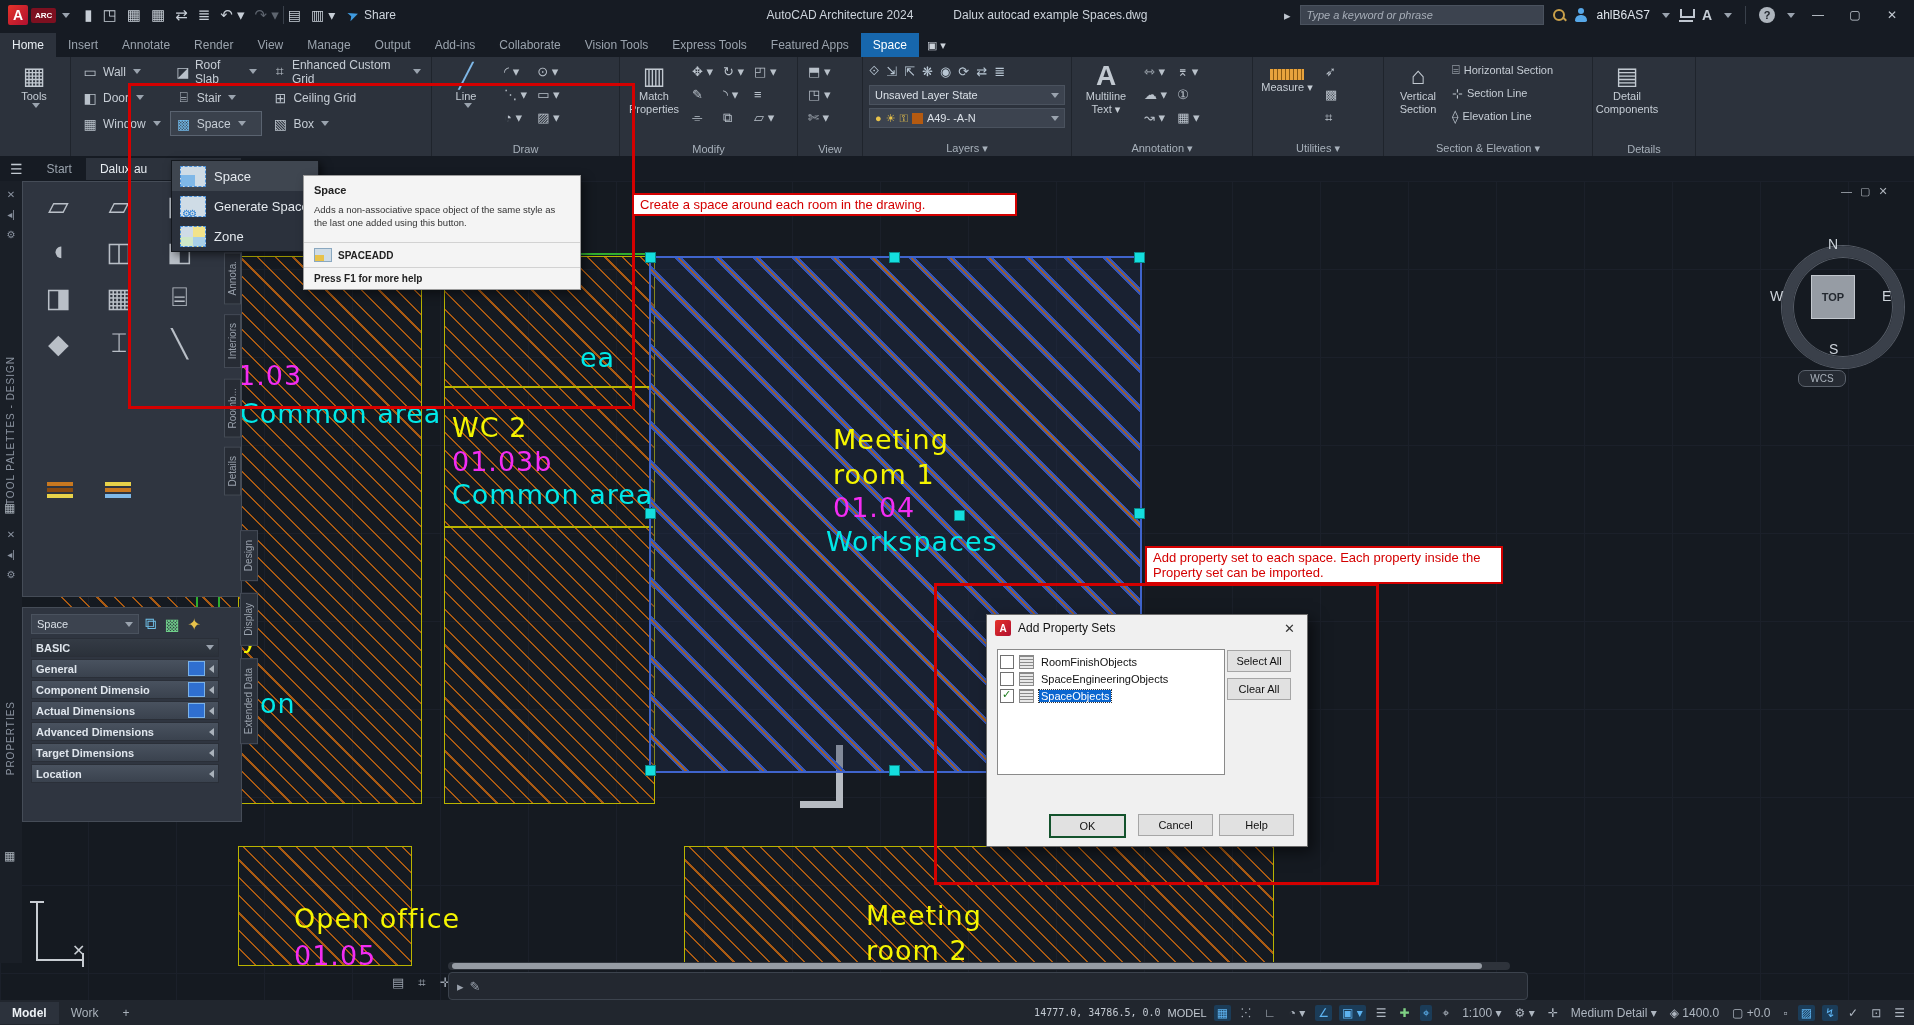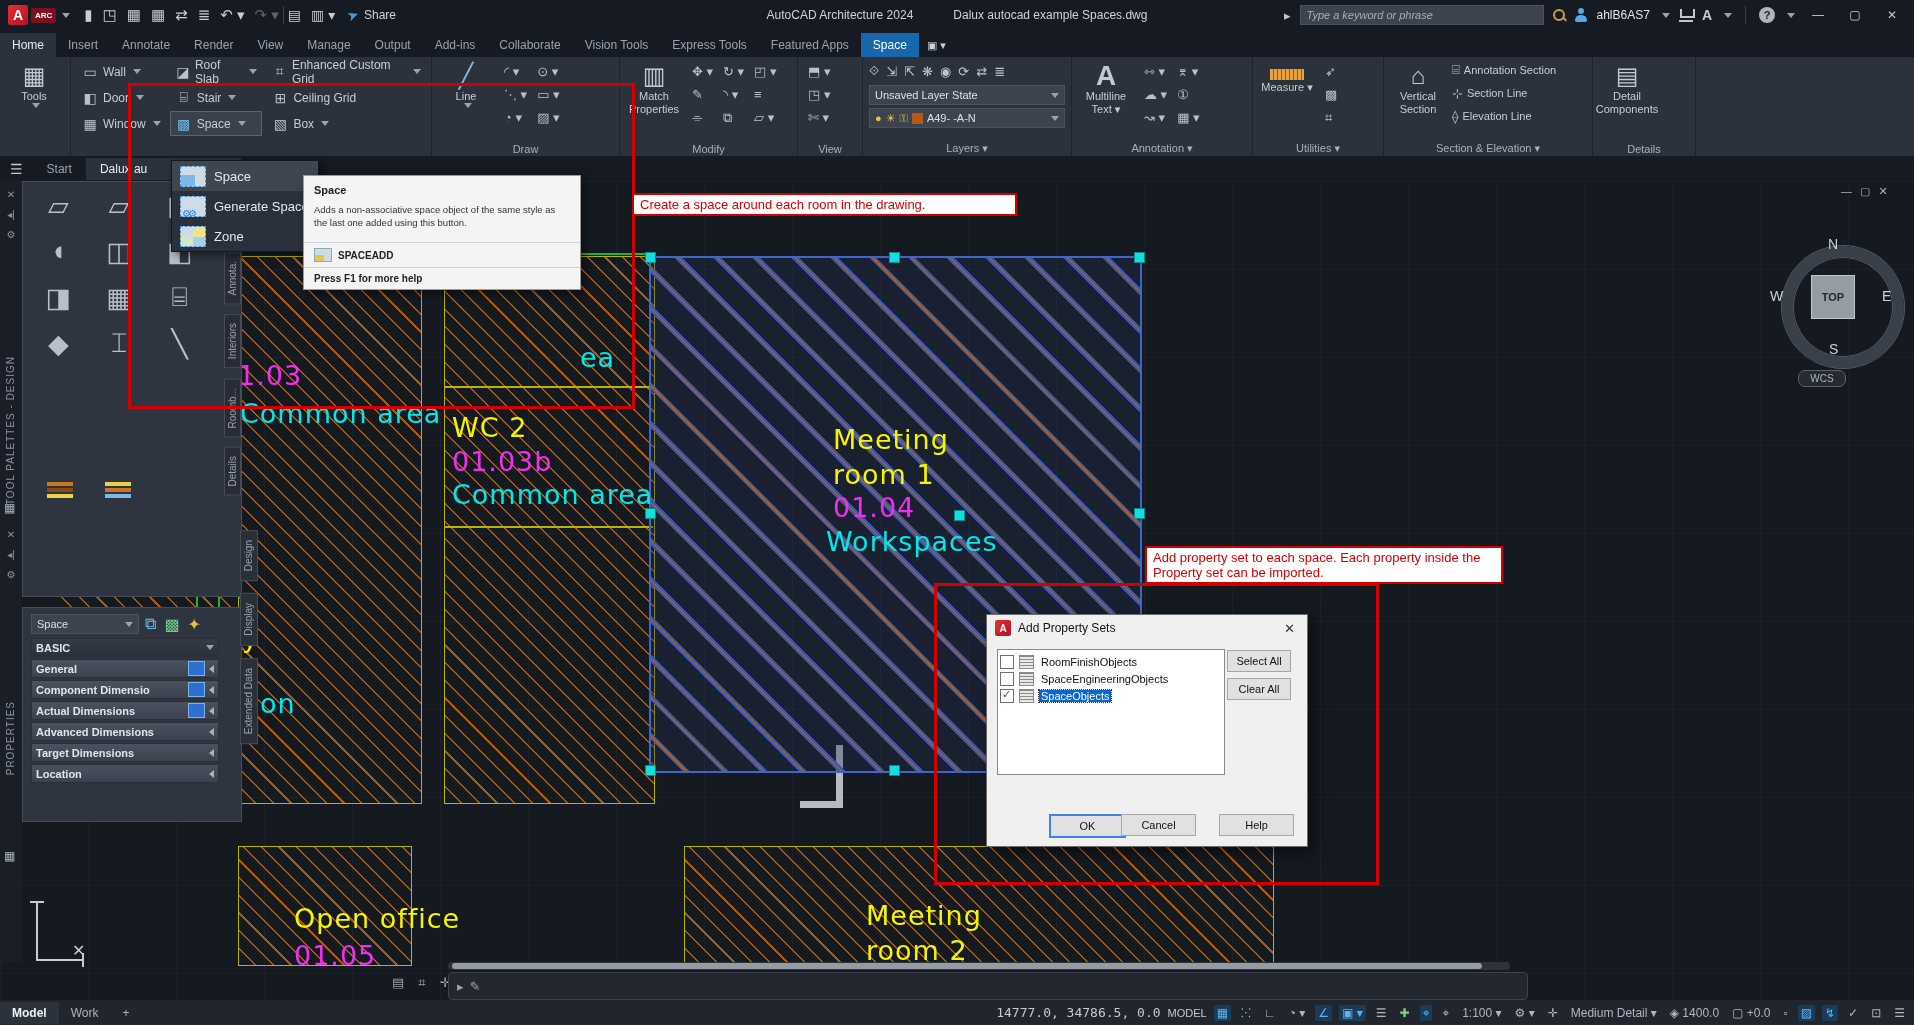--- a/index.html
+++ b/index.html
@@ -130,21 +130,21 @@
   #dlglist{position:absolute;left:10px;top:34px;width:222px;height:118px;background:#fff;border:1px solid #8a8a8a;padding:3px 2px;}
   .drow{display:flex;align-items:center;gap:5px;height:17px;font-size:11px;}
   .cb{width:12px;height:12px;border:1px solid #707070;background:#fff;position:relative;}
   .cb.ck:after{content:"✓";position:absolute;left:1px;top:-2px;font-size:11px;color:#1a7a1a;}
   .licon{width:13px;height:12px;border:1px solid #8a8a8a;background:#e8e8e8;
     background-image:repeating-linear-gradient(180deg,#8a8a8a 0 1px,transparent 1px 3px);}
   .drow .dlbl{padding:0 2px;}
   .drow.sel .dlbl{background:#0a66d0;color:#fff;outline:1px dotted #333;}
   .wbtn{position:absolute;height:20px;background:#e1e1e1;border:1px solid #a6a6a6;font-size:11px;color:#111;
         display:flex;align-items:center;justify-content:center;cursor:pointer;}
-  .wbtn.def{border:2px solid #3b82f6;}
+  .wbtn.def{border:2px solid #14532d;}
   
   #rail{left:0;top:181px;width:22px;height:782px;background:#1a1f27;z-index:22;}
   .railgrp{display:flex;flex-direction:column;align-items:center;gap:9px;color:#8b93a0;font-size:10px;}
   .vtext{writing-mode:vertical-rl;transform:rotate(180deg);font-size:10px;letter-spacing:1px;color:#8b93a0;white-space:nowrap;}
   #toolpal{left:22px;top:181px;width:218px;height:414px;background:#2f3540;border:1px solid #454c57;z-index:20;}
   #toolgrid{position:absolute;left:8px;top:8px;width:176px;display:grid;grid-template-columns:repeat(3,1fr);gap:14px 6px;
             justify-items:center;color:#b9bfc7;font-size:27px;}
   .legend{position:absolute;width:26px;display:flex;flex-direction:column;gap:2px;}
   .legend i{height:4px;display:block;}
   #paltabs{position:absolute;right:0;top:70px;width:18px;display:flex;flex-direction:column;gap:10px;align-items:center;}
@@ -171,21 +171,21 @@
   #cmdbar .gi{color:#9aa2ad;font-size:13px;}
   #cmdinput{flex:1;background:transparent;border:none;outline:none;color:#aeb5be;font-size:13px;}
   #cmdinput::placeholder{color:#8a919a;font-style:italic;font-family:"DejaVu Sans Mono",monospace;}
   #statusbar{left:0;top:1000px;width:1914px;height:25px;background:#21262e;display:flex;align-items:center;z-index:90;
              font-size:12px;color:#aab2bb;}
   #statusbar .ltab{padding:4px 12px;}
   #statusbar .ltab.cur{color:#eef2f6;font-weight:bold;background:#2c323c;}
   #sright{position:absolute;right:6px;top:0;height:25px;display:flex;align-items:center;gap:7px;}
   #sright .gi{font-size:12px;color:#aeb6c0;white-space:nowrap;padding:1px 3px;border-radius:2px;cursor:pointer;}
   #sright .gi.on{color:#5db2ef;background:#1b3c58;}
-  #coords{font-size:13px;color:#c3cad2;text-align:right;}
+  #coords{font-size:10px;color:#c3cad2;text-align:right;}
   
   .ucs{background:#c8cdd3;position:absolute;z-index:5;}
 </style>
 </head>
 <body>
 
 <div id="stage">
 
   <div id="titlebar" class="abs">
     <div class="logo">
@@ -414,21 +414,21 @@
     </div>
     <div class="panel" style="width:196px;">
       <div class="bigb">
         <span class="bigico">⌂</span>
         <span>Vertical</span>
           <span>Section</span>
       </div>
       <div class="bcol" style="justify-content:flex-start;">
         <div class="secrow">
             <span class="ric">⌸</span>
-            <span>Annotation Section</span>
+            <span>Horizontal Section</span>
           </div>
         <div class="secrow">
             <span class="ric">⊹</span>
             <span>Section Line</span>
           </div>
         <div class="secrow">
             <span class="ric">⟠</span>
             <span>Elevation Line</span>
           </div>
       </div>
@@ -573,21 +573,21 @@
       </div>
       <div class="drow sel">
         <span class="cb ck"></span>
         <span class="licon"></span>
         <span class="dlbl">SpaceObjects</span>
       </div>
     </div>
     <div class="wbtn" style="left:240px;top:35px;width:62px;">Select All</div>
     <div class="wbtn" style="left:240px;top:63px;width:62px;">Clear All</div>
     <div class="wbtn def" style="left:62px;top:199px;width:73px;">OK</div>
-    <div class="wbtn" style="left:134px;top:199px;width:73px;">Cancel</div>
+    <div class="wbtn" style="left:151px;top:199px;width:73px;">Cancel</div>
     <div class="wbtn" style="left:232px;top:199px;width:73px;">Help</div>
   </div>
 
   <div id="rail" class="abs">
     <div class="railgrp" style="margin-top:8px;">
         <span class="gi">✕</span>
         <span class="gi">◂|</span>
         <span class="gi">⚙</span>
       </div>
     <div class="vtext" style="position:absolute;left:5px;top:175px;">TOOL PALETTES - DESIGN</div>

